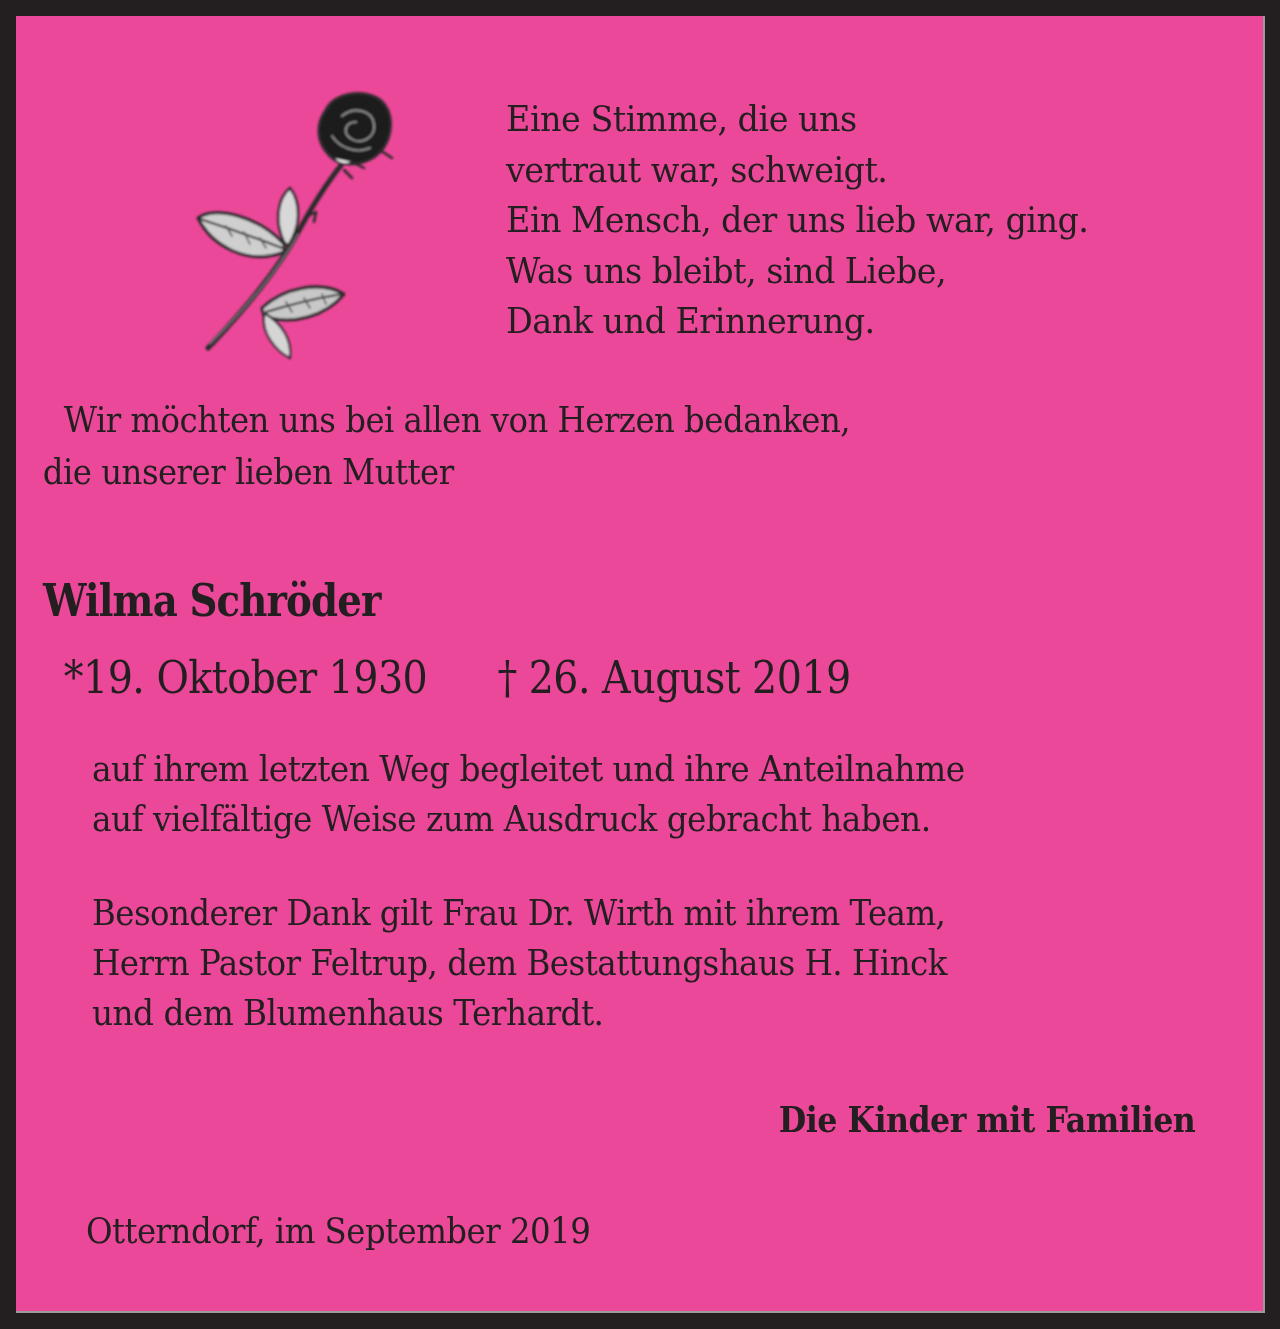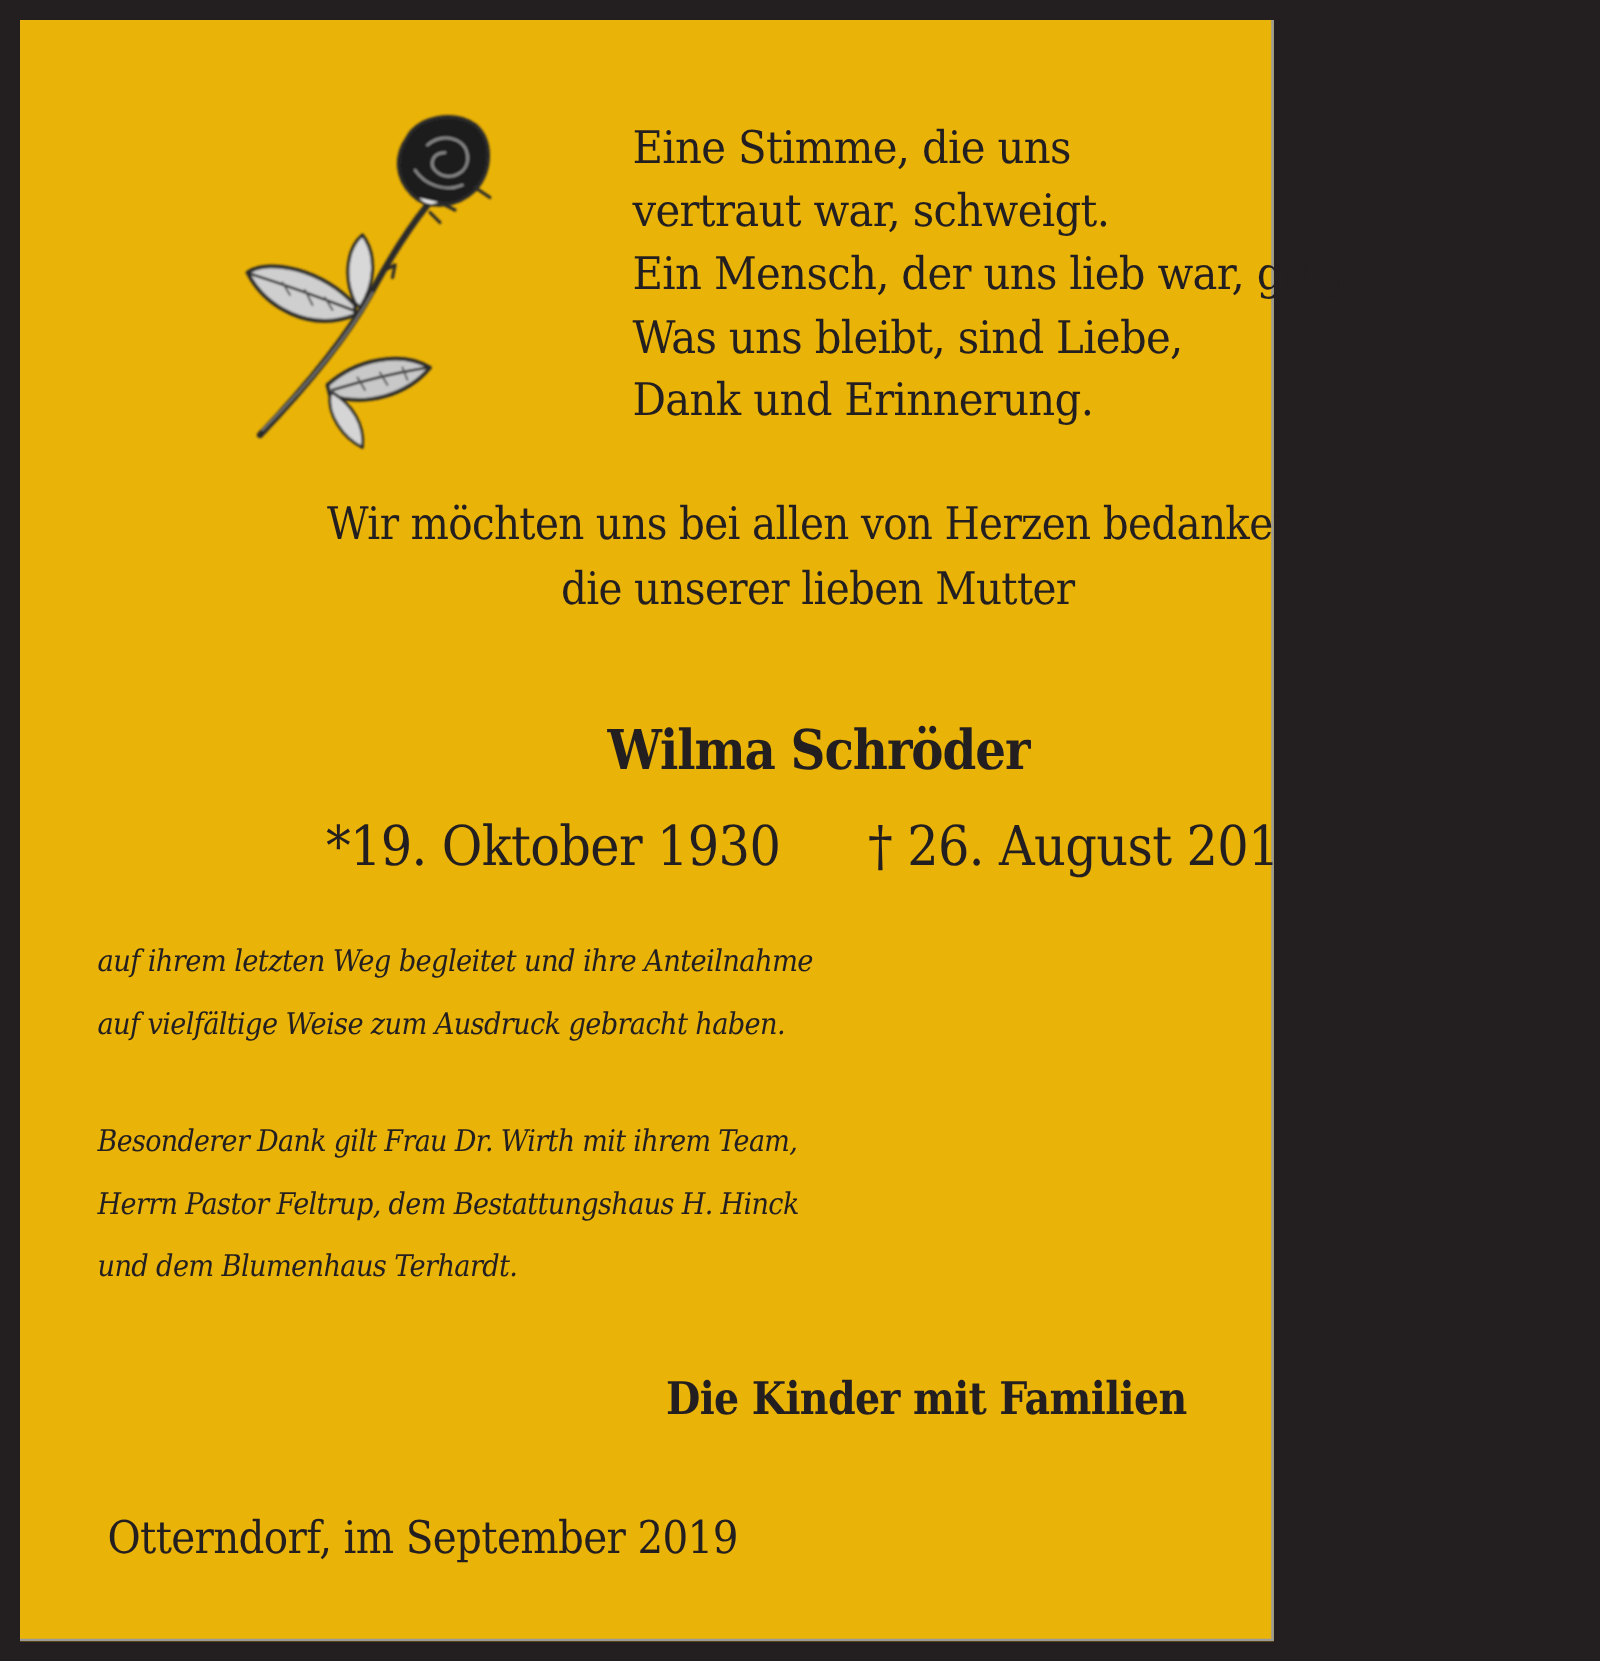--- a/index.html
+++ b/index.html
@@ -7,44 +7,43 @@
       width: 1280px; height: 1329px;
       background: #231f20;
       position: relative;
       overflow: hidden;
       font-family: "DejaVu Serif", "Liberation Serif", serif;
       color: #231f20;
     }
     .panel {
       position: absolute;
       left: 16px; top: 16px;
-      width: 1003px; height: 1297px;
-      background: #eab308;
+      width: 1249px; height: 1297px;
+      background: #ec4899;
       box-shadow: inset -2px -2px 0 #9a9a9a;
     }
     .rose {
       position: absolute;
       left: 150px; top: 60px;
       width: 330px; height: 320px;
     }
     .poem {
       position: absolute;
       left: 490px; top: 78px;
       font-size: 36px;
       line-height: 50.5px;
       letter-spacing: -0.6px;
       transform: scaleX(0.93);
       transform-origin: left top;
       white-space: nowrap;
     }
     .poem div { display: block; }
     .center-block {
       position: absolute;
-      left: 14px; width: 1249px;
-      text-align: center;
+      left: 4px; width: 1249px;
       white-space: nowrap;
     }
     .thanks {
       top: 378px;
       font-size: 36px;
       line-height: 52px;
       letter-spacing: -0.6px;
     }
     .thanks .inner, .dates .inner, .name .inner {
       display: inline-block;
@@ -60,27 +59,26 @@
     .name .inner { transform: scaleX(0.88); }
     .dates {
       top: 636px;
       font-size: 44px;
       line-height: 52px;
       letter-spacing: -0.6px;
     }
     .dates .gap { display: inline-block; width: 78px; }
     .para {
       position: absolute;
-      left: 62px;
+      left: 76px;
       width: 1176px;
-      font-size: 24px;
+      font-size: 36px;
       line-height: 50px;
       letter-spacing: -0.6px;
       white-space: nowrap;
-      font-style: italic;
     }
     .para .line {
       display: block;
       transform-origin: left top;
     }
     .p1 { top: 728px; }
     .p2 { top: 872px; }
     .p1 .l0 { transform: scaleX(0.915); }
     .p1 .l1 { transform: scaleX(0.91); }
     .p2 .l0 { transform: scaleX(0.9); }

